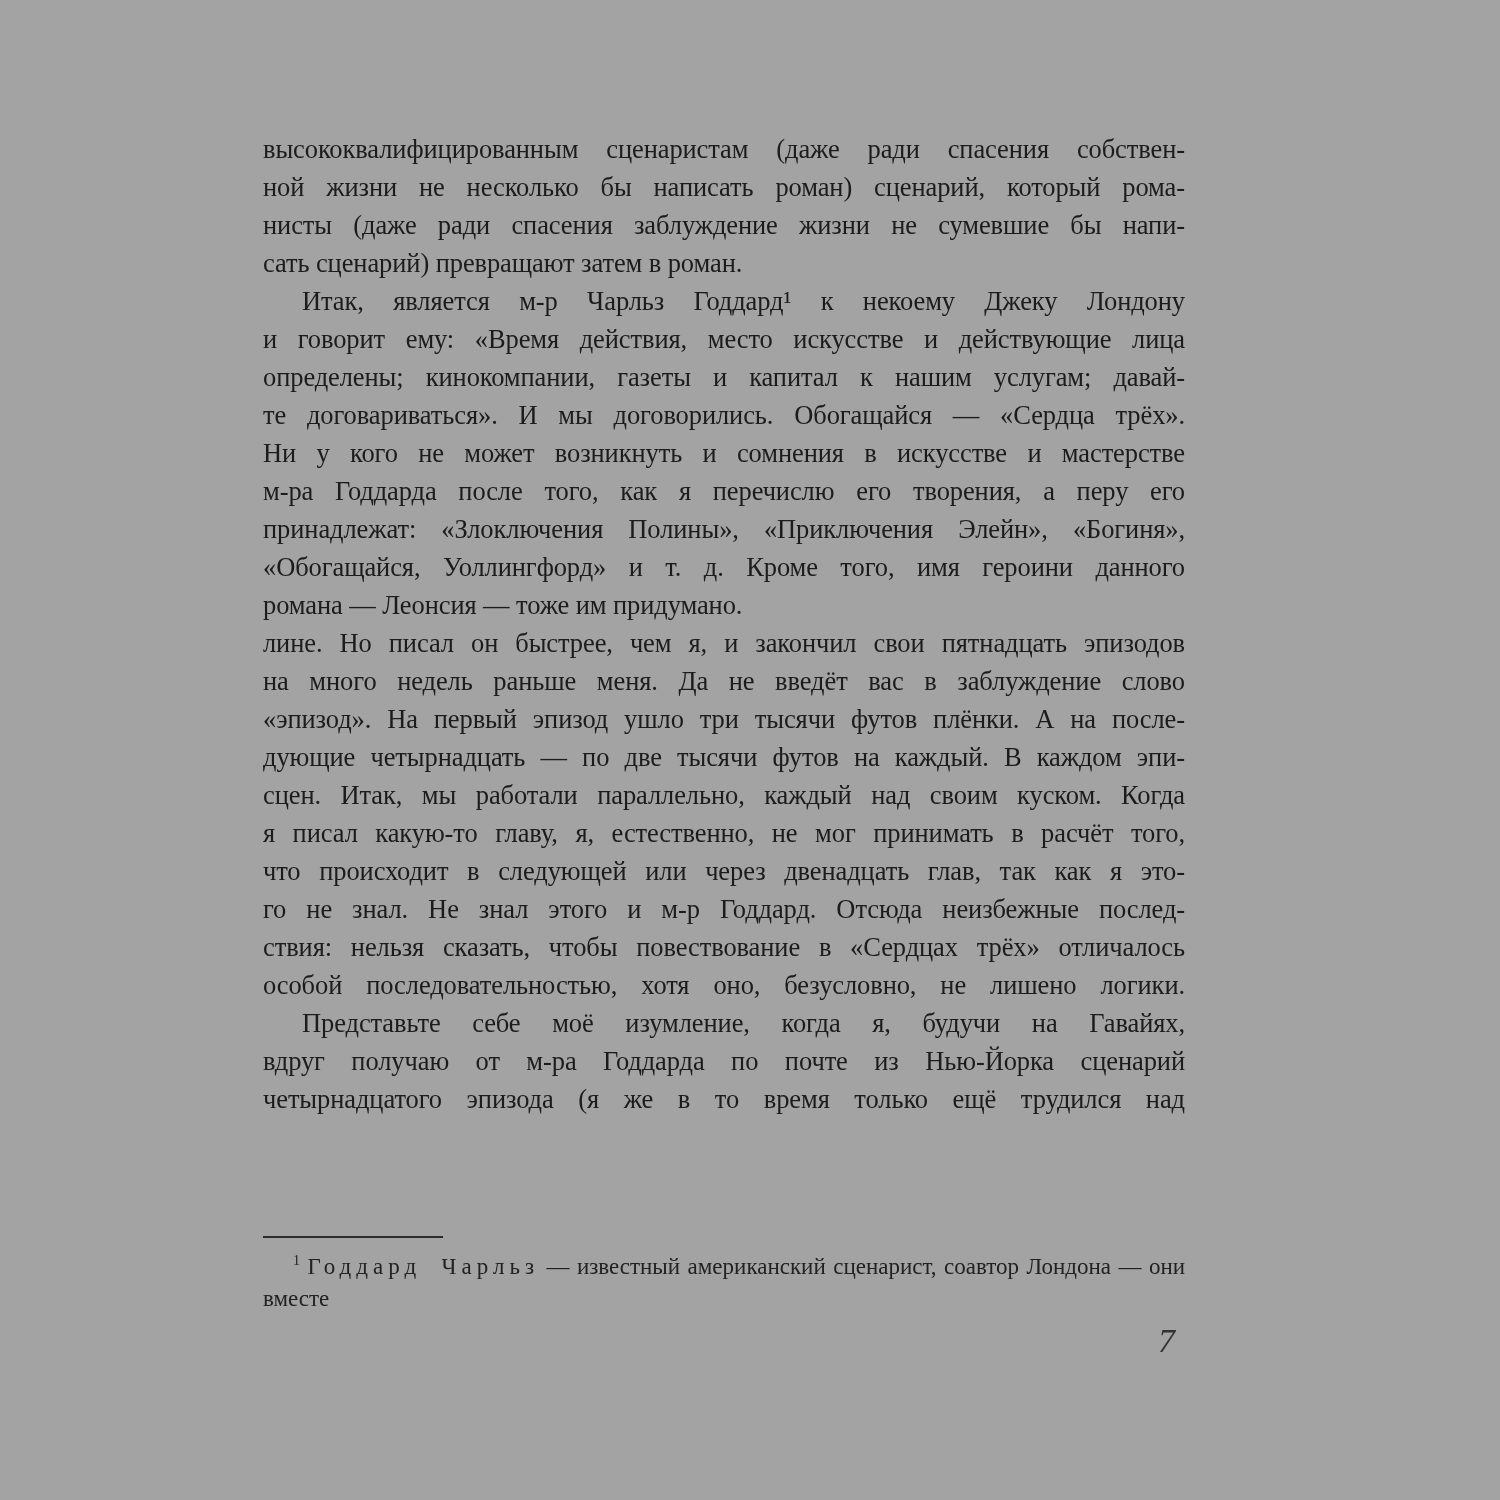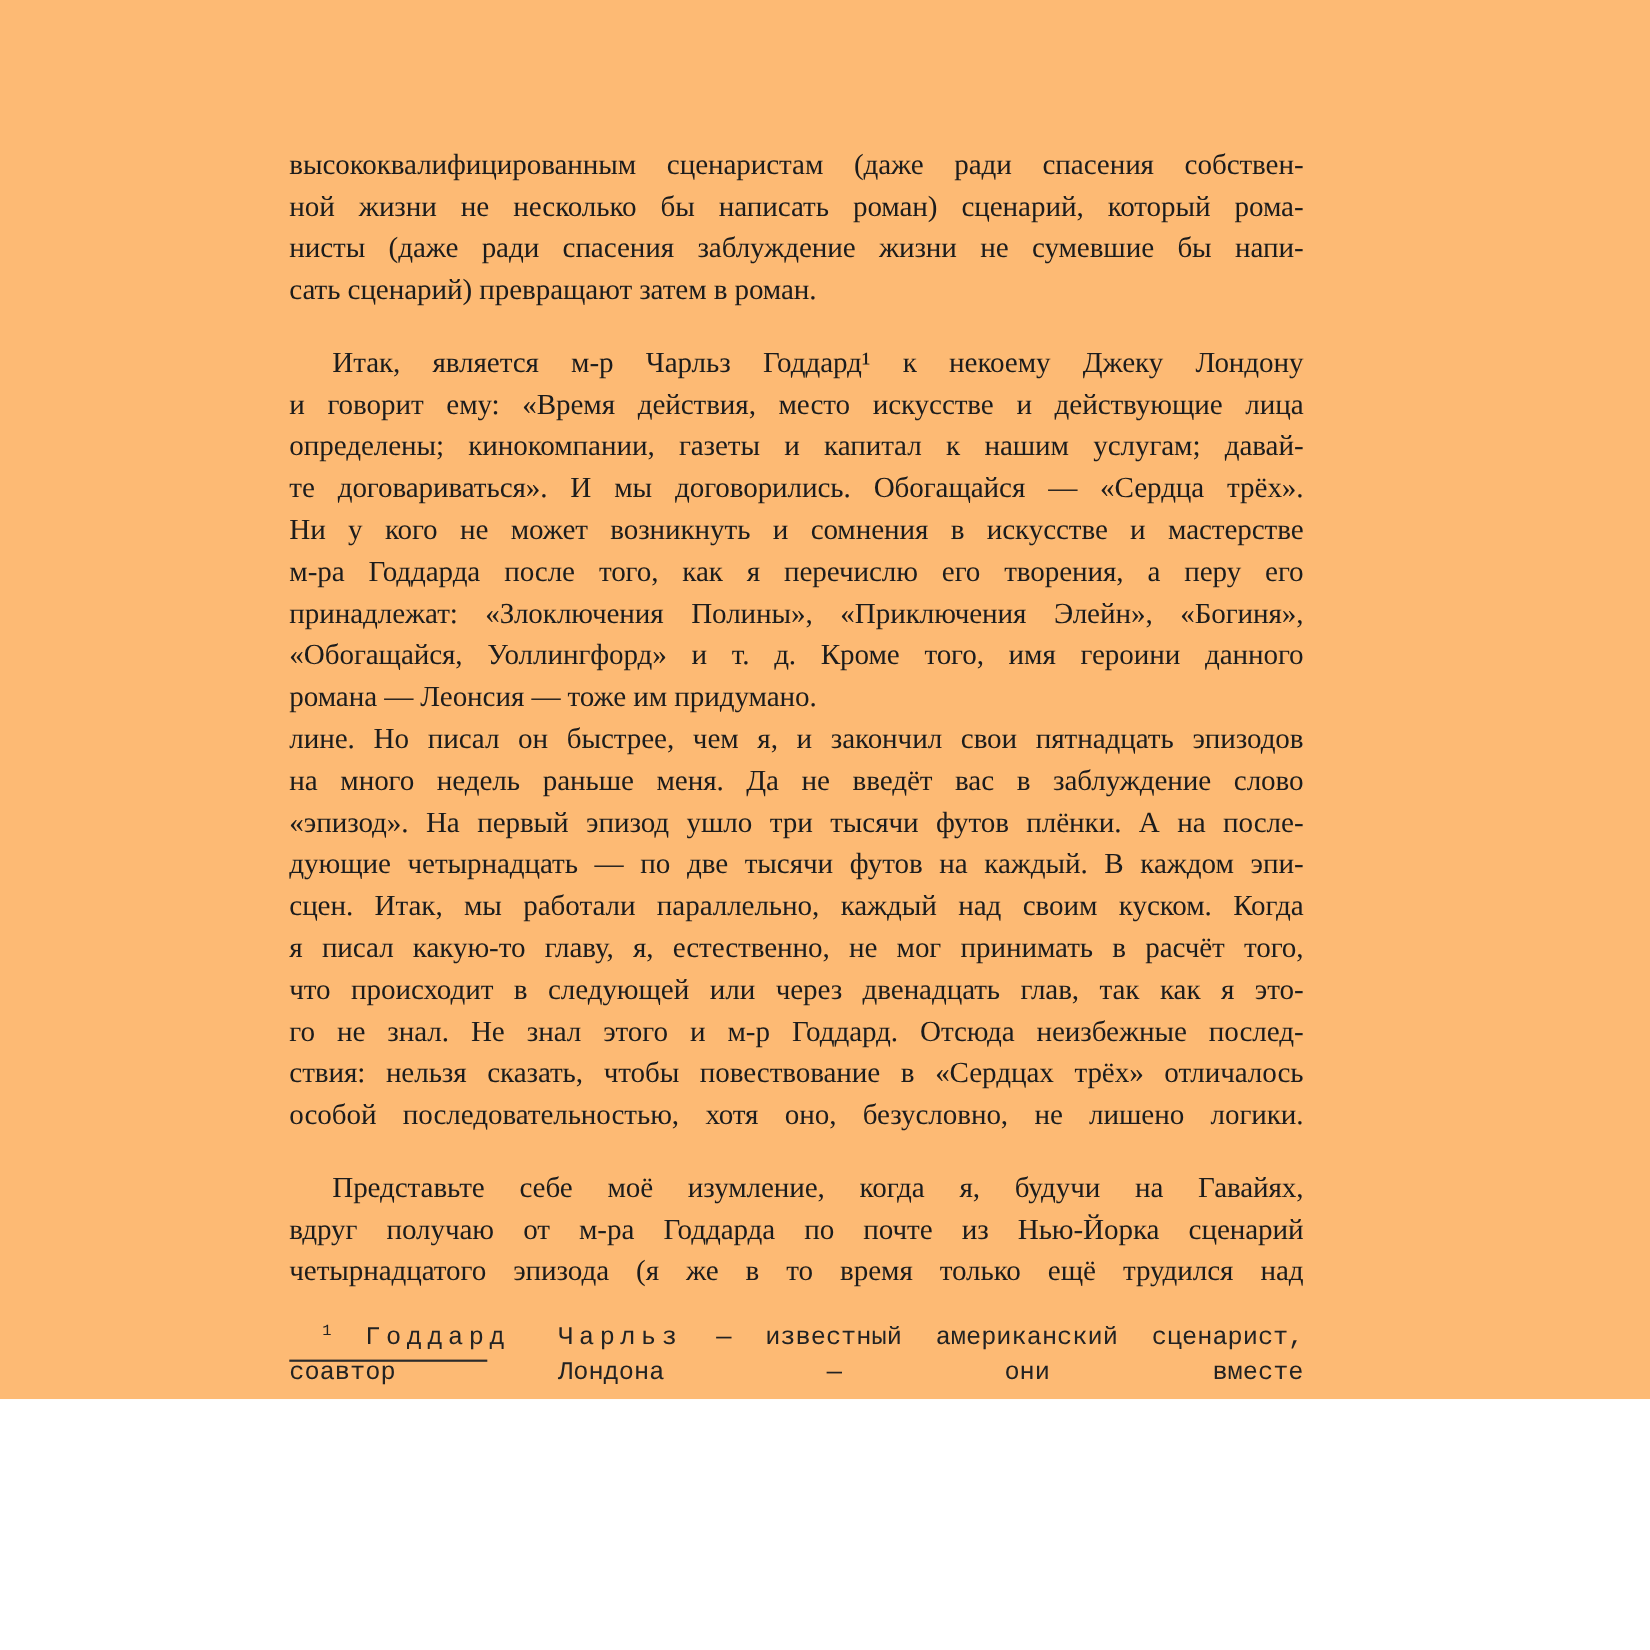--- a/index.html
+++ b/index.html
@@ -3,22 +3,22 @@
 <meta charset="utf-8">
 <style>
   html, body {
     margin: 0;
     padding: 0;
     background: #ffffff;
   }
   .page {
     position: relative;
     width: 1500px;
-    height: 1272px;
-    background: #fdba74;
+    height: 1500px;
+    background: #a3a3a3;
     overflow: hidden;
   }
   .text-block {
     position: absolute;
     left: 263px;
     top: 130px;
     width: 922px;
     font-family: "Liberation Serif", serif;
     font-size: 26.5px;
     line-height: 38px;
@@ -28,36 +28,35 @@
   .line {
     text-align: justify;
     text-align-last: justify;
     white-space: normal;
   }
   .line.para-end-left {
     text-align-last: left;
   }
   .line.indent {
     text-indent: 39px;
-    margin-top: 28px;
   }
   .footnote-rule {
     position: absolute;
     left: 263px;
     top: 1236px;
     width: 180px;
     height: 0;
     border-top: 2px solid #2b2b2b;
   }
   .footnote {
     position: absolute;
     left: 263px;
-    top: 1200px;
+    top: 1251px;
     width: 922px;
-    font-family: Liberation Mono, monospace;
+    font-family: Liberation Serif, serif;
     font-size: 23px;
     line-height: 32px;
     color: #222222;
   }
   .fn-line1 {
     text-align: justify;
     text-align-last: justify;
     text-indent: 30px;
   }
   .fn-line2 {

